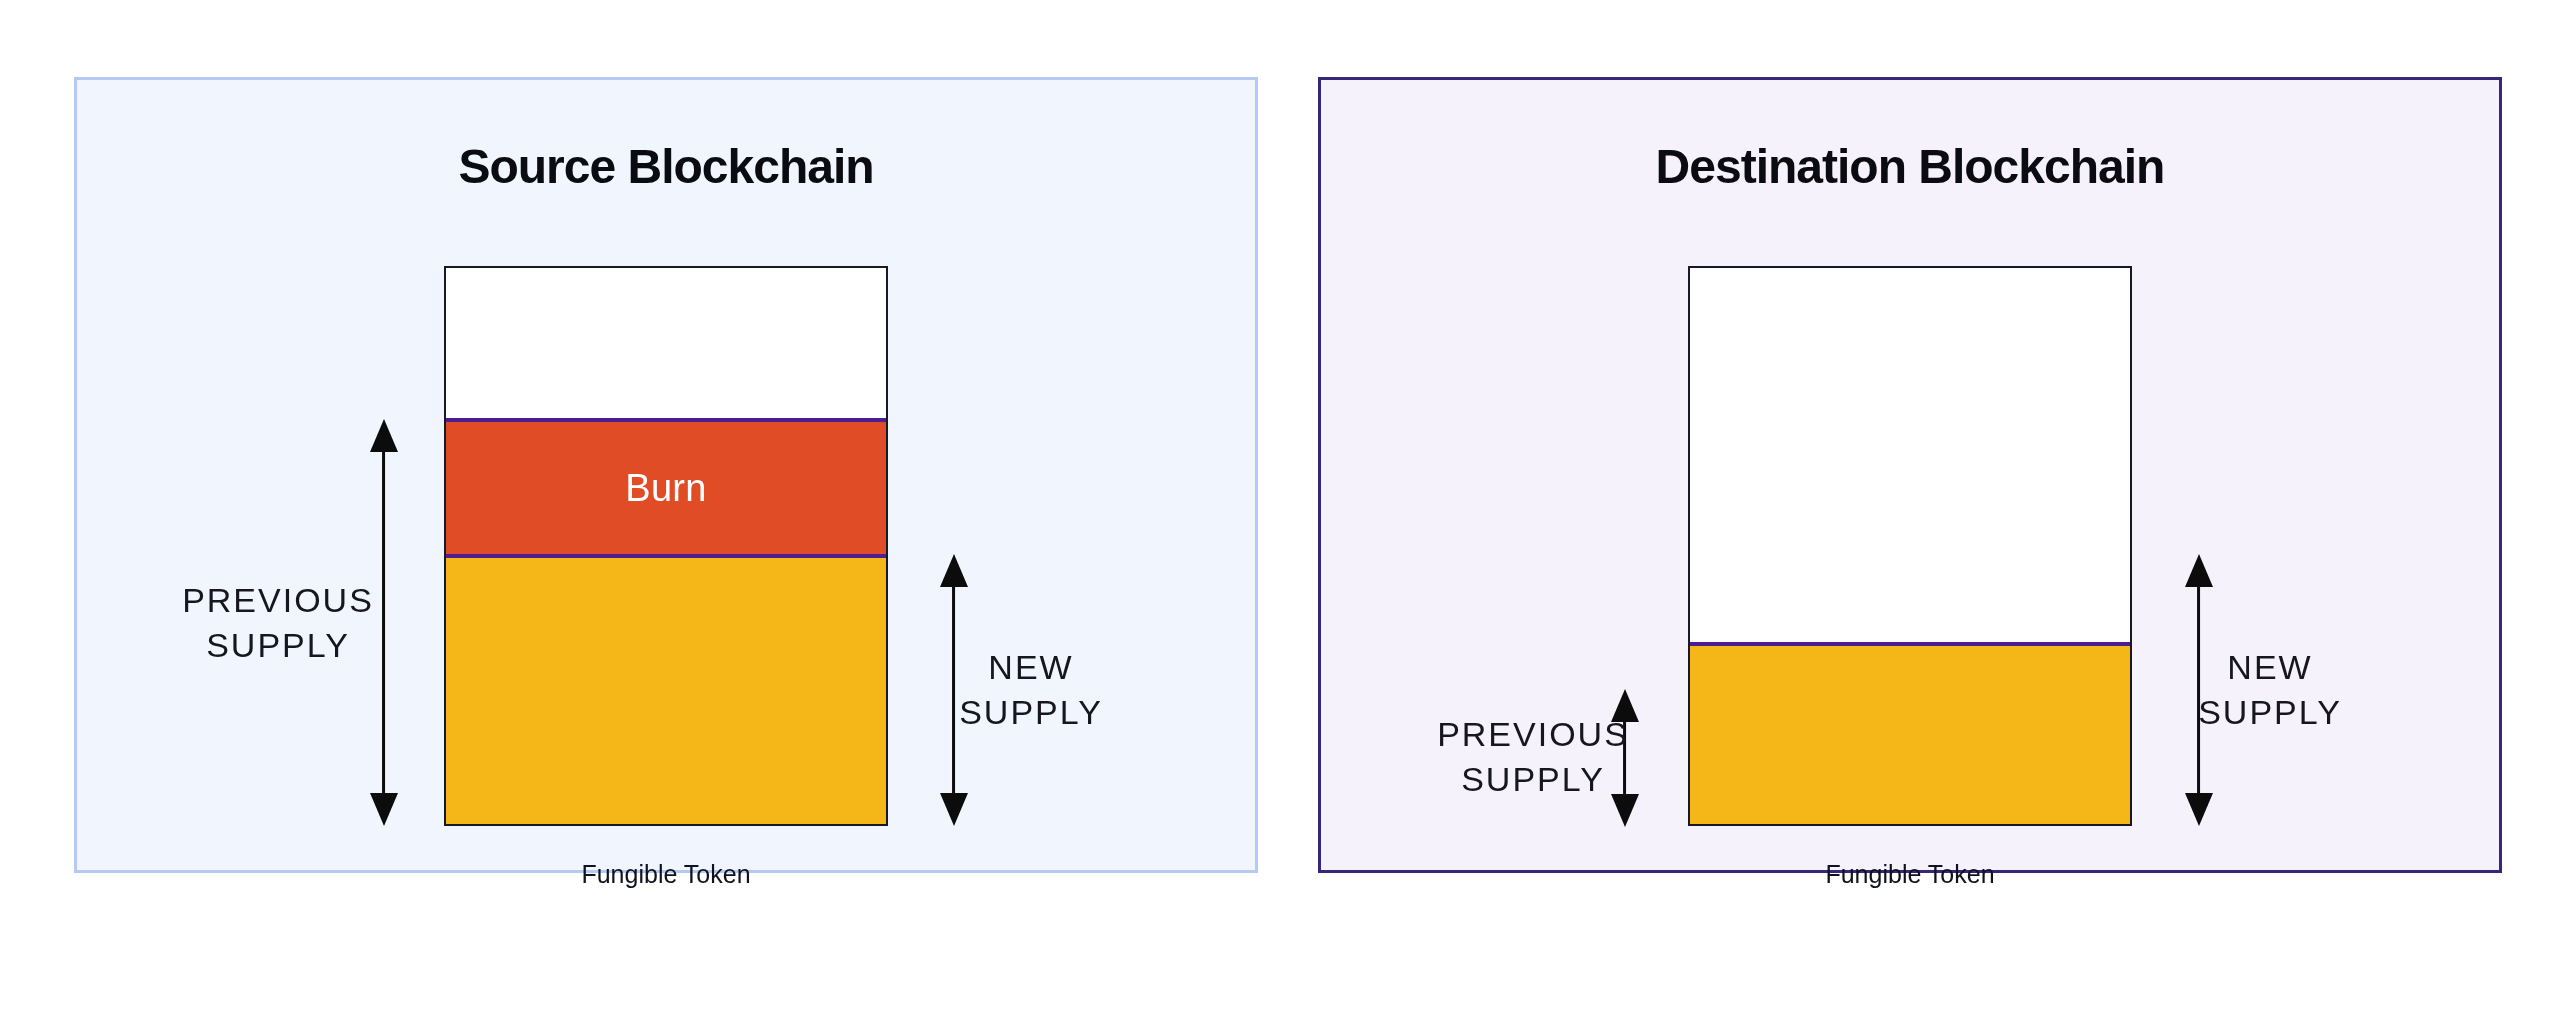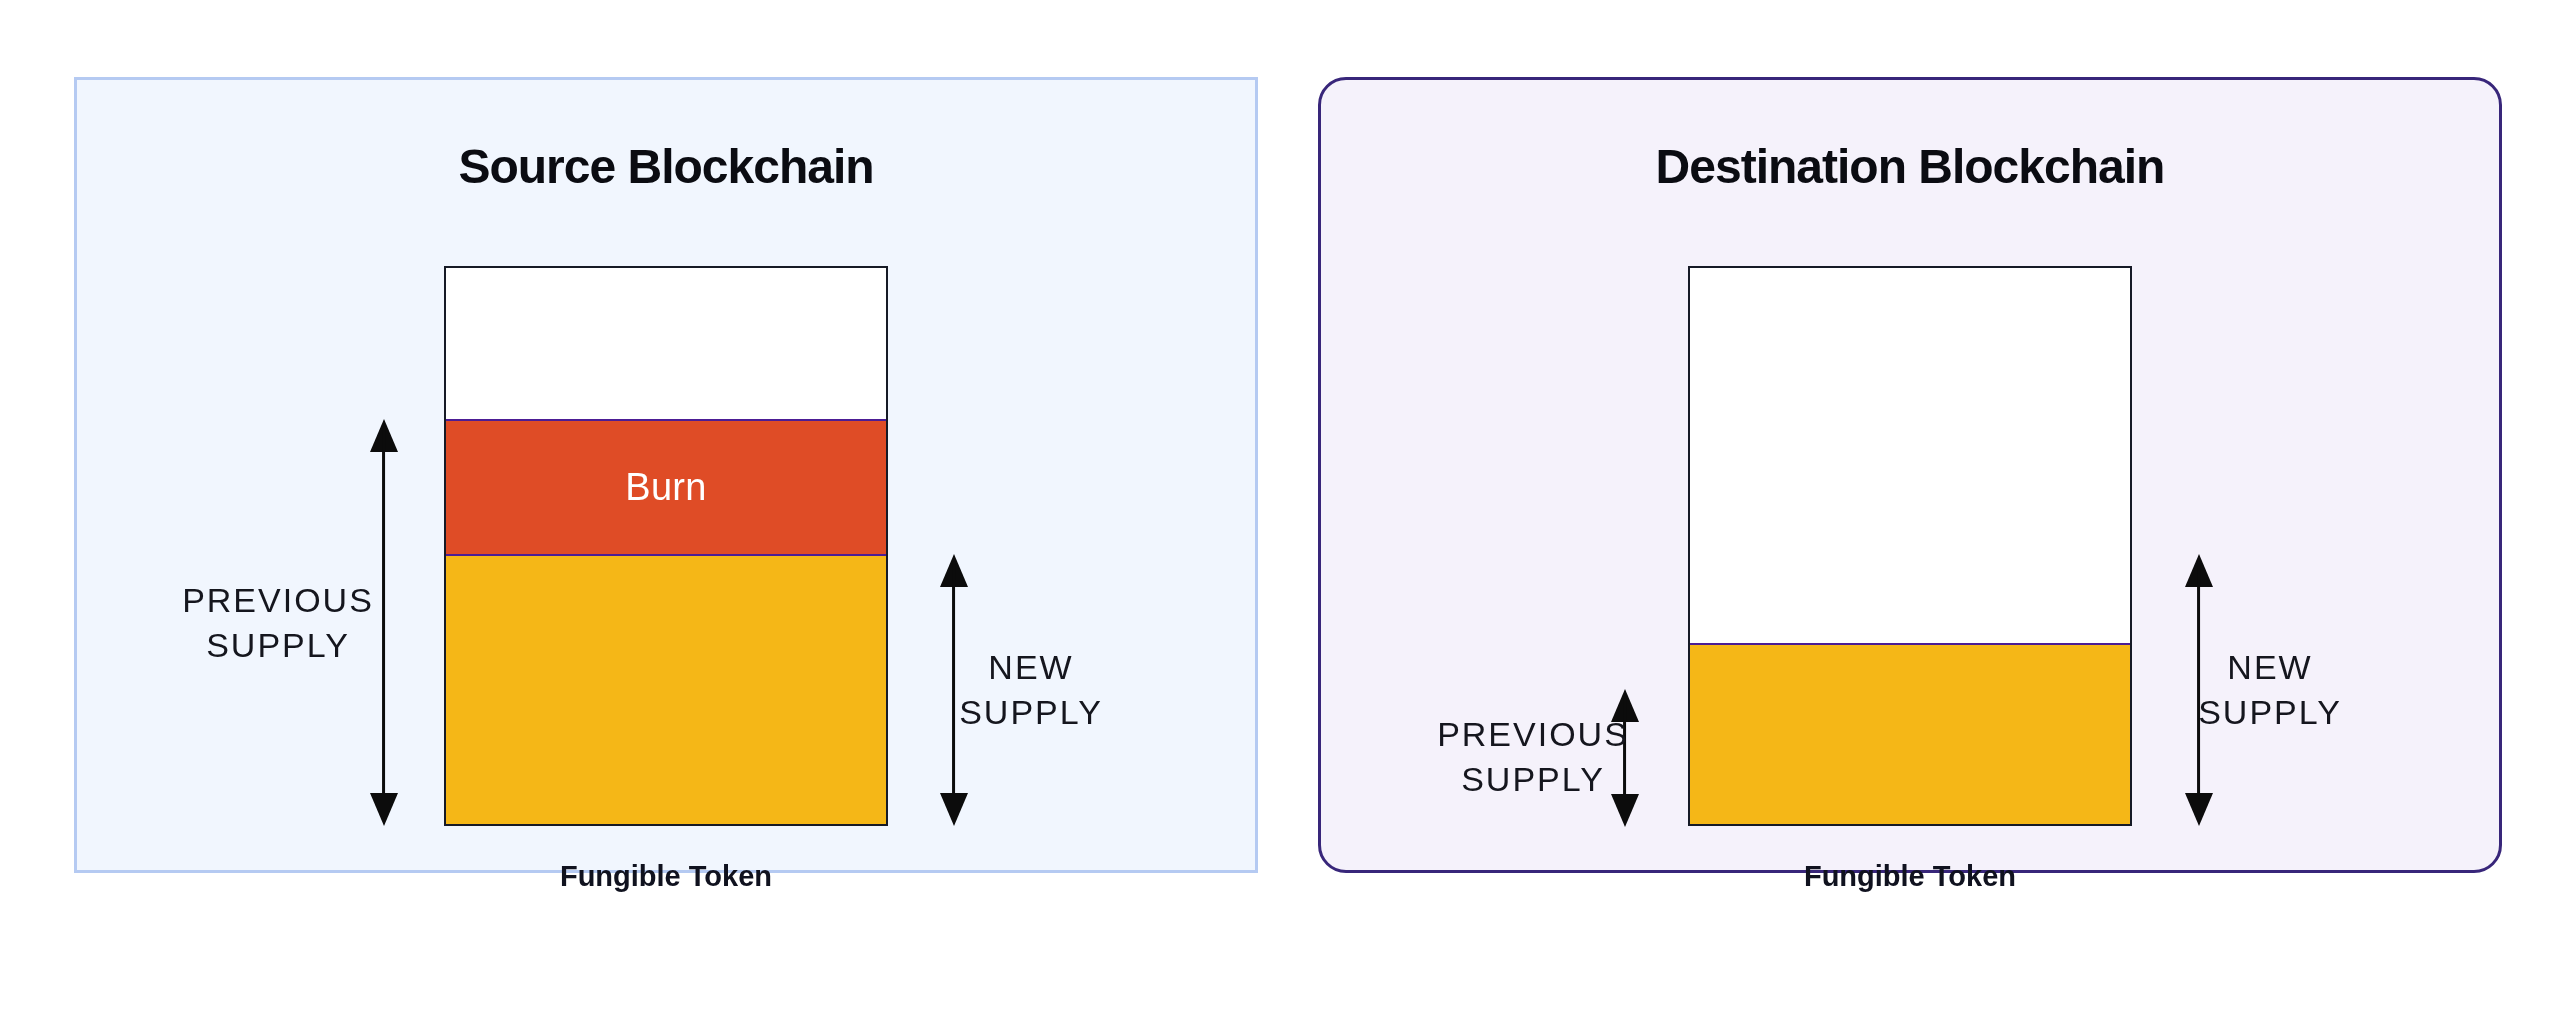--- a/index.html
+++ b/index.html
@@ -5,38 +5,38 @@
   html,body{margin:0;padding:0;background:#FFFFFF;overflow:hidden;}
   .stage{
     position:relative;width:2576px;height:1033px;background:#FFFFFF;
     font-family:"Liberation Sans",sans-serif;
   }
   .panel{
     position:absolute;top:77px;width:1184px;height:796px;
     border:3.3px solid #CCCCCC;box-sizing:border-box;
   }
   #panel-source{left:74px;}
-  #panel-dest{left:1318px;border-radius:28px;}
+  #panel-dest{left:1318px;}
 
   .panel-title{
     position:absolute;top:61px;left:0;right:0;margin:0;
     text-align:center;font-size:48px;font-weight:700;
     letter-spacing:-1px;line-height:1.1;color:#0B0C12;
   }
 
   .bar{
     position:absolute;left:367px;top:186px;width:444px;height:560px;
     border:2px solid #161A26;box-sizing:border-box;
     display:flex;flex-direction:column;background:#FFFFFF;
   }
   .segment{
     display:flex;align-items:center;justify-content:center;
     min-height:0;flex-grow:1;flex-basis:0;
   }
-  .segment + .segment{border-top:2px solid #4c1d95;}
+  .segment + .segment{border-top:4px solid #4c1d95;}
   .segment-label{
     font-size:38px;font-weight:500;color:#FFFFFF;letter-spacing:0.3px;
   }
 
   .v-arrow{position:absolute;width:29px;}
   .arrow-head{
     position:absolute;left:50%;transform:translateX(-50%);
     width:0;height:0;
     border-left:14.4px solid transparent;border-right:14.4px solid transparent;
   }
@@ -56,21 +56,21 @@
     text-align:center;font-size:34px;font-weight:400;
     letter-spacing:2px;line-height:1.33;color:#15161E;white-space:nowrap;
   }
   .n-prev-src{left:201px;top:543px;}
   .n-new-src{left:954px;top:610px;}
   .n-prev-dst{left:212px;top:677px;}
   .n-new-dst{left:949px;top:610px;}
 
   .token-label{
     position:absolute;top:780px;left:0;right:0;
-    text-align:center;font-size:29px;font-weight:700;color:#10121F;
+    text-align:center;font-size:25px;font-weight:400;color:#10121F;
   }
 </style>
 </head>
 <body>
 
 <div class="stage">
 
   <section class="panel" id="panel-source" style="background-color: rgb(241, 246, 254); border-color: rgb(181, 202, 242);">
 
     <h2 class="panel-title">Source Blockchain</h2>

